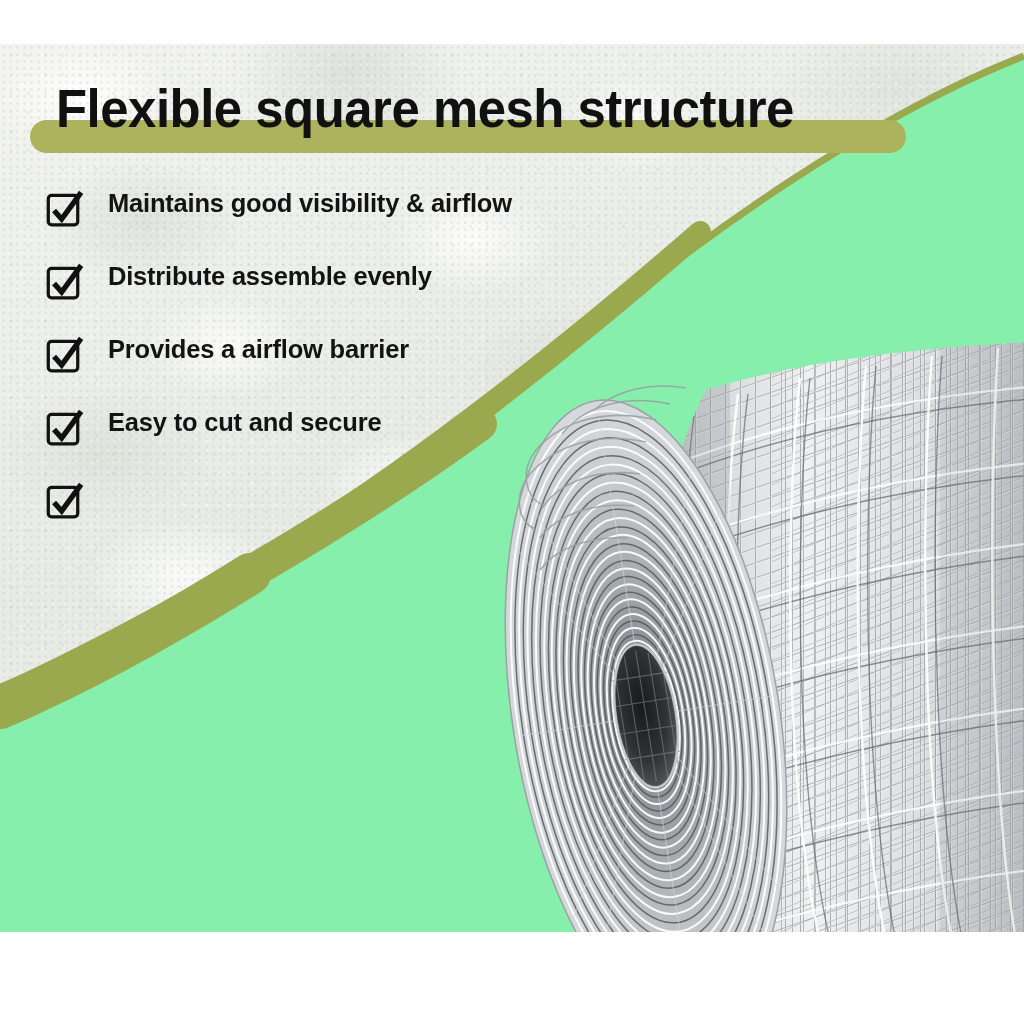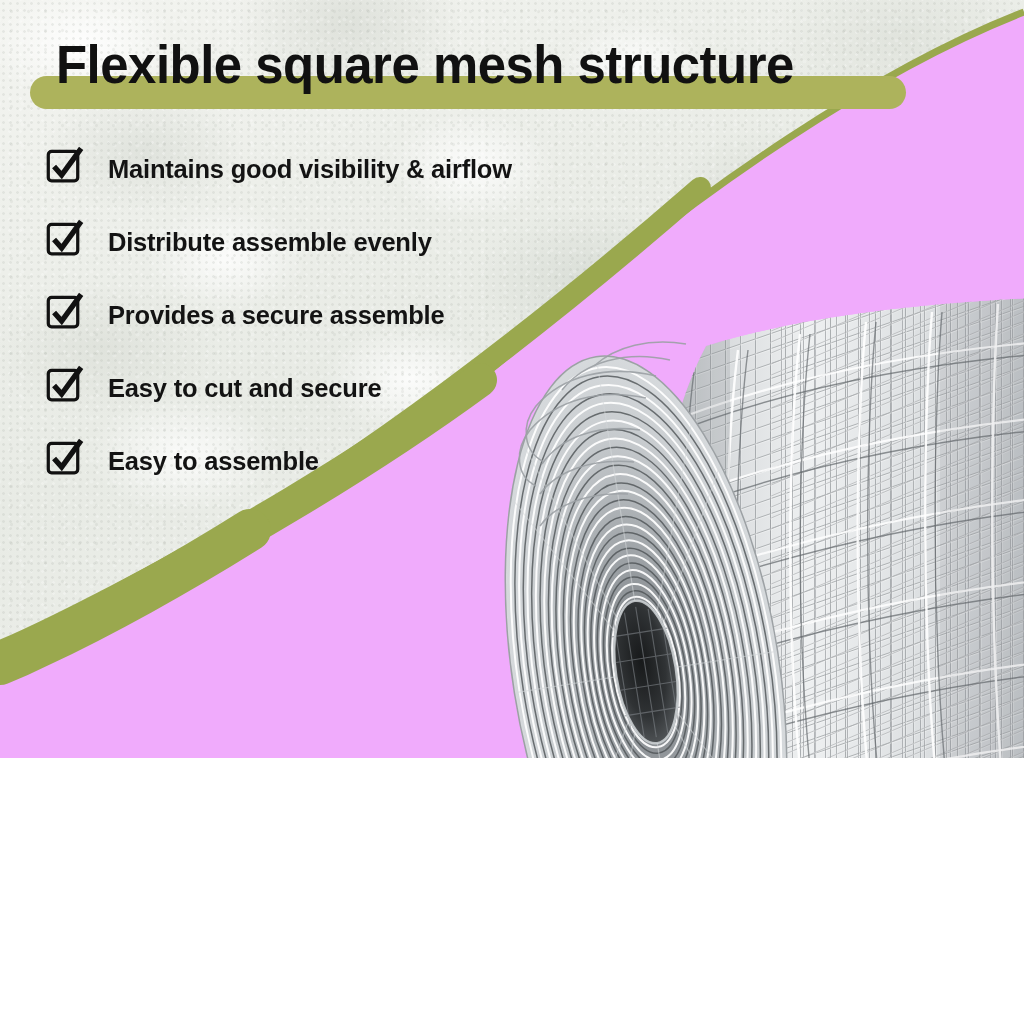--- a/index.html
+++ b/index.html
@@ -4,24 +4,25 @@
 <title>Flexible square mesh structure</title>
 <style>
   html, body {
     margin: 0;
     padding: 0;
     background: #ffffff;
   }
   #stage {
     position: relative;
     width: 1024px;
-    height: 758px;
+    height: 888px;
     overflow: hidden;
-    background: #f0abfc;
+    background: #86efac;
     font-family: "Liberation Sans", sans-serif;
+    margin-top: 44px;
   }
 
   
   .panel-wrap {
     position: absolute;
     inset: 0;
     
     clip-path: path("M 0,0 L 1024,0 L 1024,14 C 880,70 700,190 540,330 C 380,470 160,600 0,672 Z");
   }
   .panel-base {
@@ -121,21 +122,21 @@
   .cbox {
     position: absolute;
     left: 0;
     top: 4px;
     width: 38px;
     height: 38px;
   }
   .ftext {
     position: absolute;
     left: 62px;
-    top: 10px;
+    top: 0;
     font-size: 25.5px;
     line-height: 34px;
     font-weight: 700;
     color: #131313;
     letter-spacing: -0.2px;
     white-space: nowrap;
   }
 
   
   .product {
@@ -187,37 +188,36 @@
         <path d="M 8.5 21.5 L 16.5 30.5 L 37 2.5" fill="none" stroke="#111" stroke-width="5.6" stroke-linecap="butt" stroke-linejoin="miter"></path>
       </svg>
       <div class="ftext">Distribute assemble evenly</div>
     </div>
 
     <div class="feature">
       <svg class="cbox" viewBox="0 0 40 40">
         <rect x="2.4" y="5.6" width="31" height="31" rx="3.5" fill="none" stroke="#111" stroke-width="3.4"></rect>
         <path d="M 8.5 21.5 L 16.5 30.5 L 37 2.5" fill="none" stroke="#111" stroke-width="5.6" stroke-linecap="butt" stroke-linejoin="miter"></path>
       </svg>
-      <div class="ftext">Provides a secure assemble</div>
+      <div class="ftext">Provides a airflow barrier</div>
     </div>
 
     <div class="feature">
       <svg class="cbox" viewBox="0 0 40 40">
         <rect x="2.4" y="5.6" width="31" height="31" rx="3.5" fill="none" stroke="#111" stroke-width="3.4"></rect>
         <path d="M 8.5 21.5 L 16.5 30.5 L 37 2.5" fill="none" stroke="#111" stroke-width="5.6" stroke-linecap="butt" stroke-linejoin="miter"></path>
       </svg>
       <div class="ftext">Easy to cut and secure</div>
     </div>
 
     <div class="feature">
       <svg class="cbox" viewBox="0 0 40 40">
         <rect x="2.4" y="5.6" width="31" height="31" rx="3.5" fill="none" stroke="#111" stroke-width="3.4"></rect>
         <path d="M 8.5 21.5 L 16.5 30.5 L 37 2.5" fill="none" stroke="#111" stroke-width="5.6" stroke-linecap="butt" stroke-linejoin="miter"></path>
       </svg>
-      <div class="ftext">Easy to assemble</div>
     </div>
 
   </div>
 
   <svg class="product" viewBox="0 0 564 760">
     <defs>
 
       <linearGradient id="bodyShade" x1="0" y1="0" x2="1" y2="0">
         <stop offset="0" stop-color="#b9bdc0"></stop>
         <stop offset="0.18" stop-color="#d7dadc"></stop>

